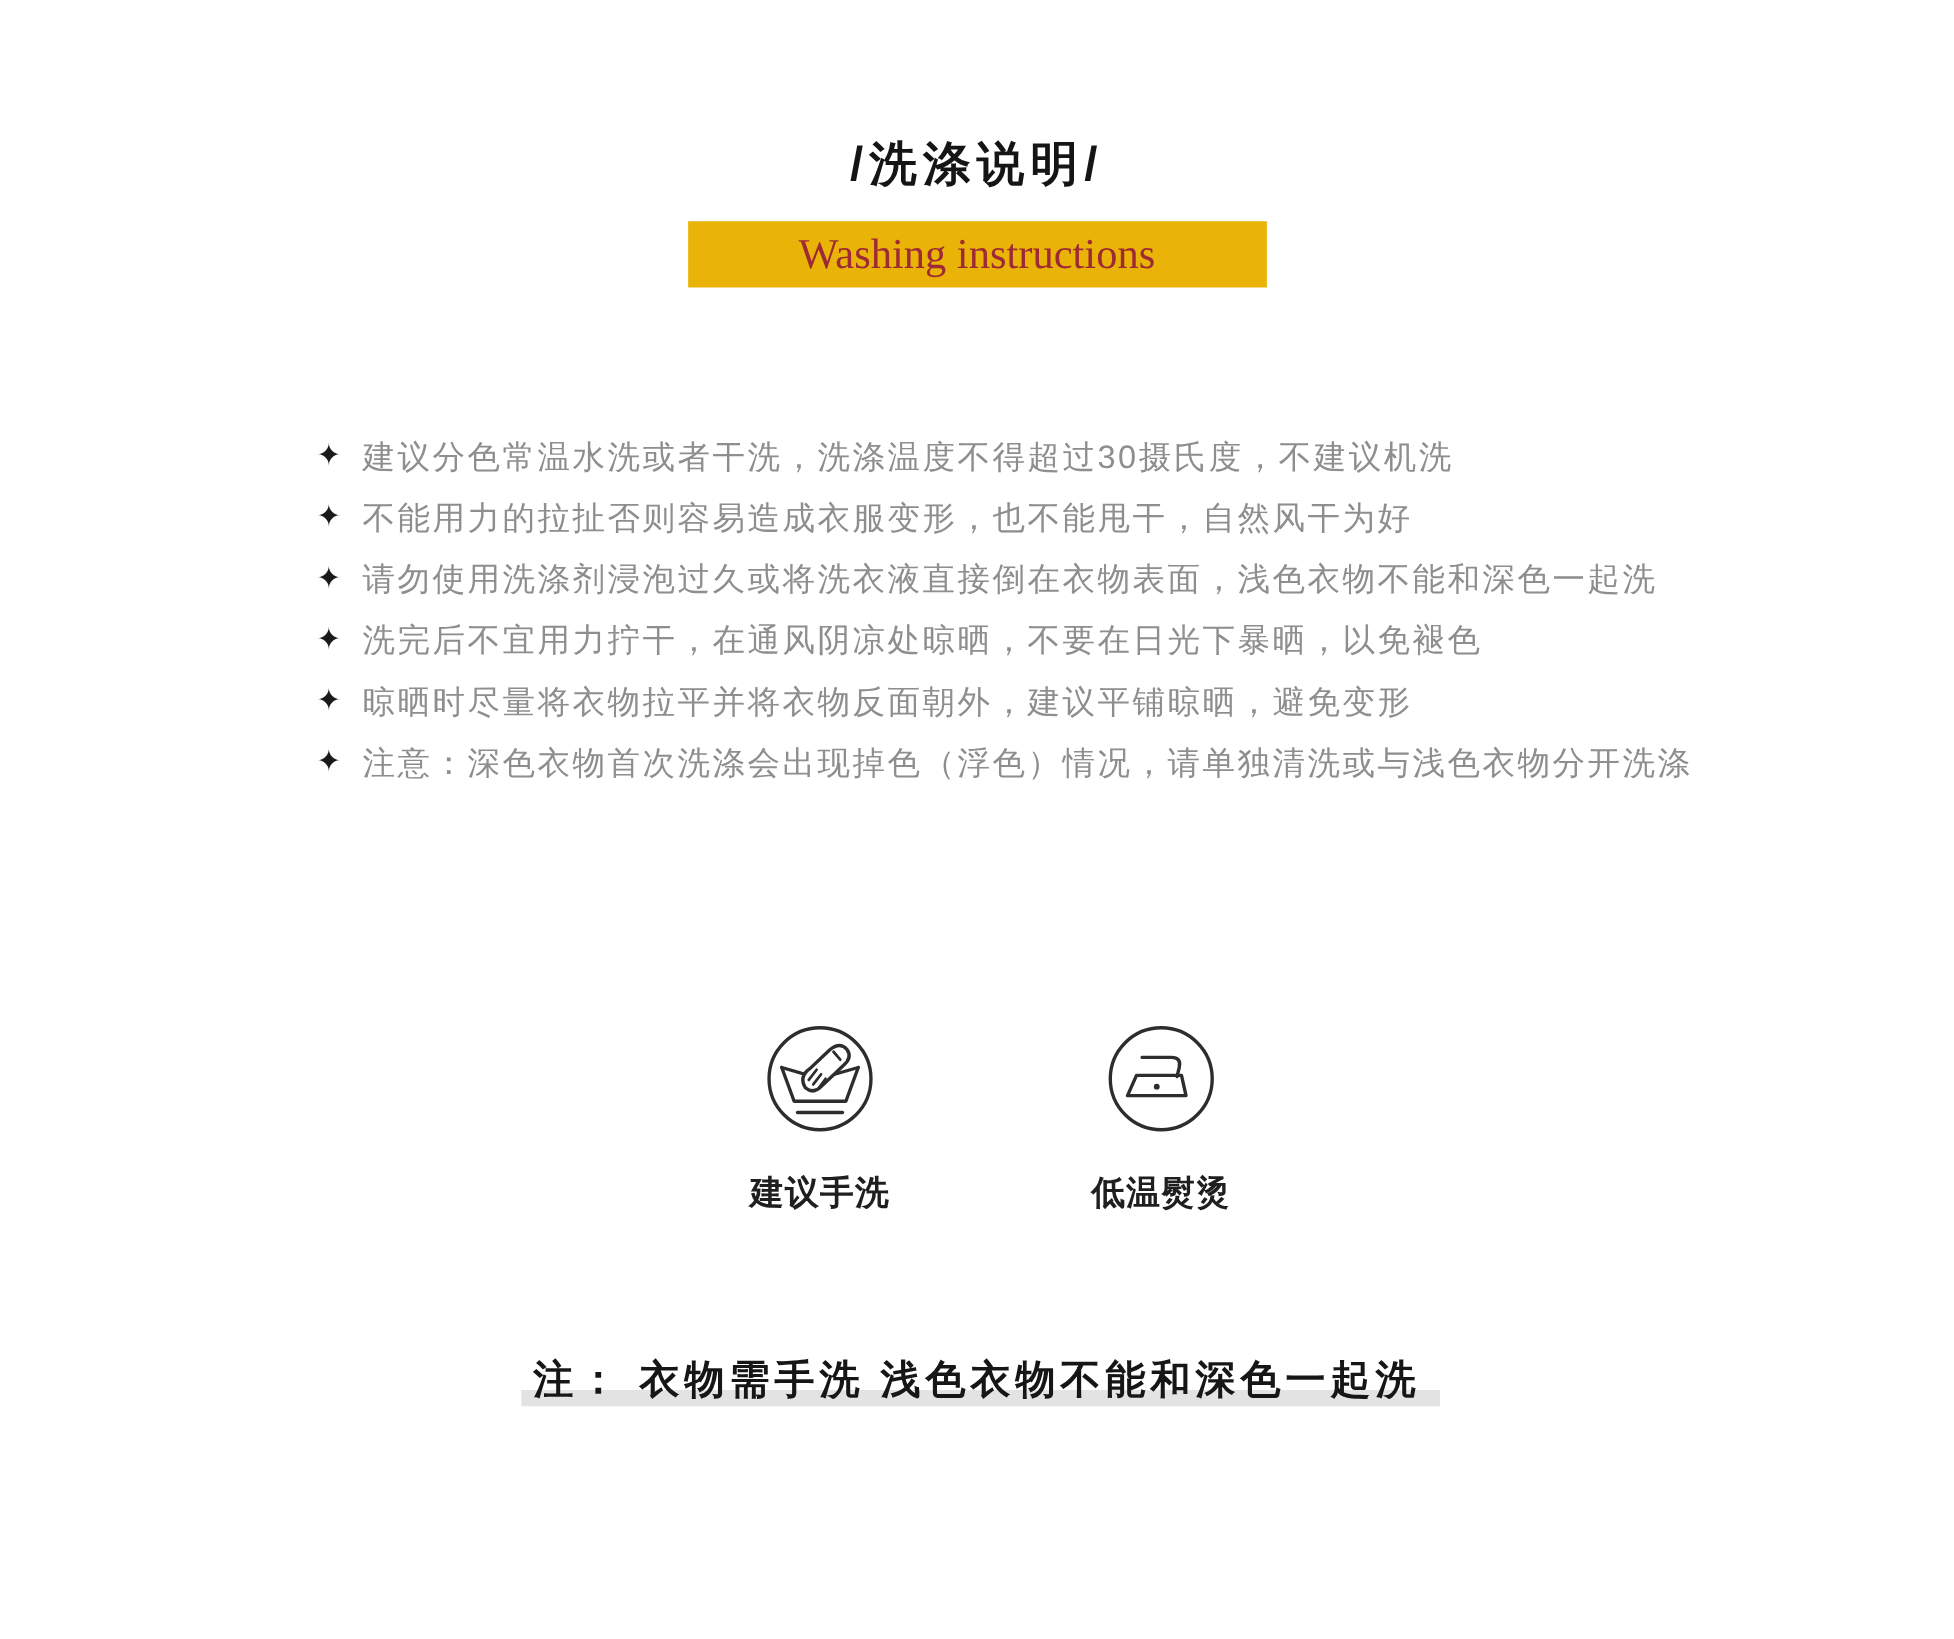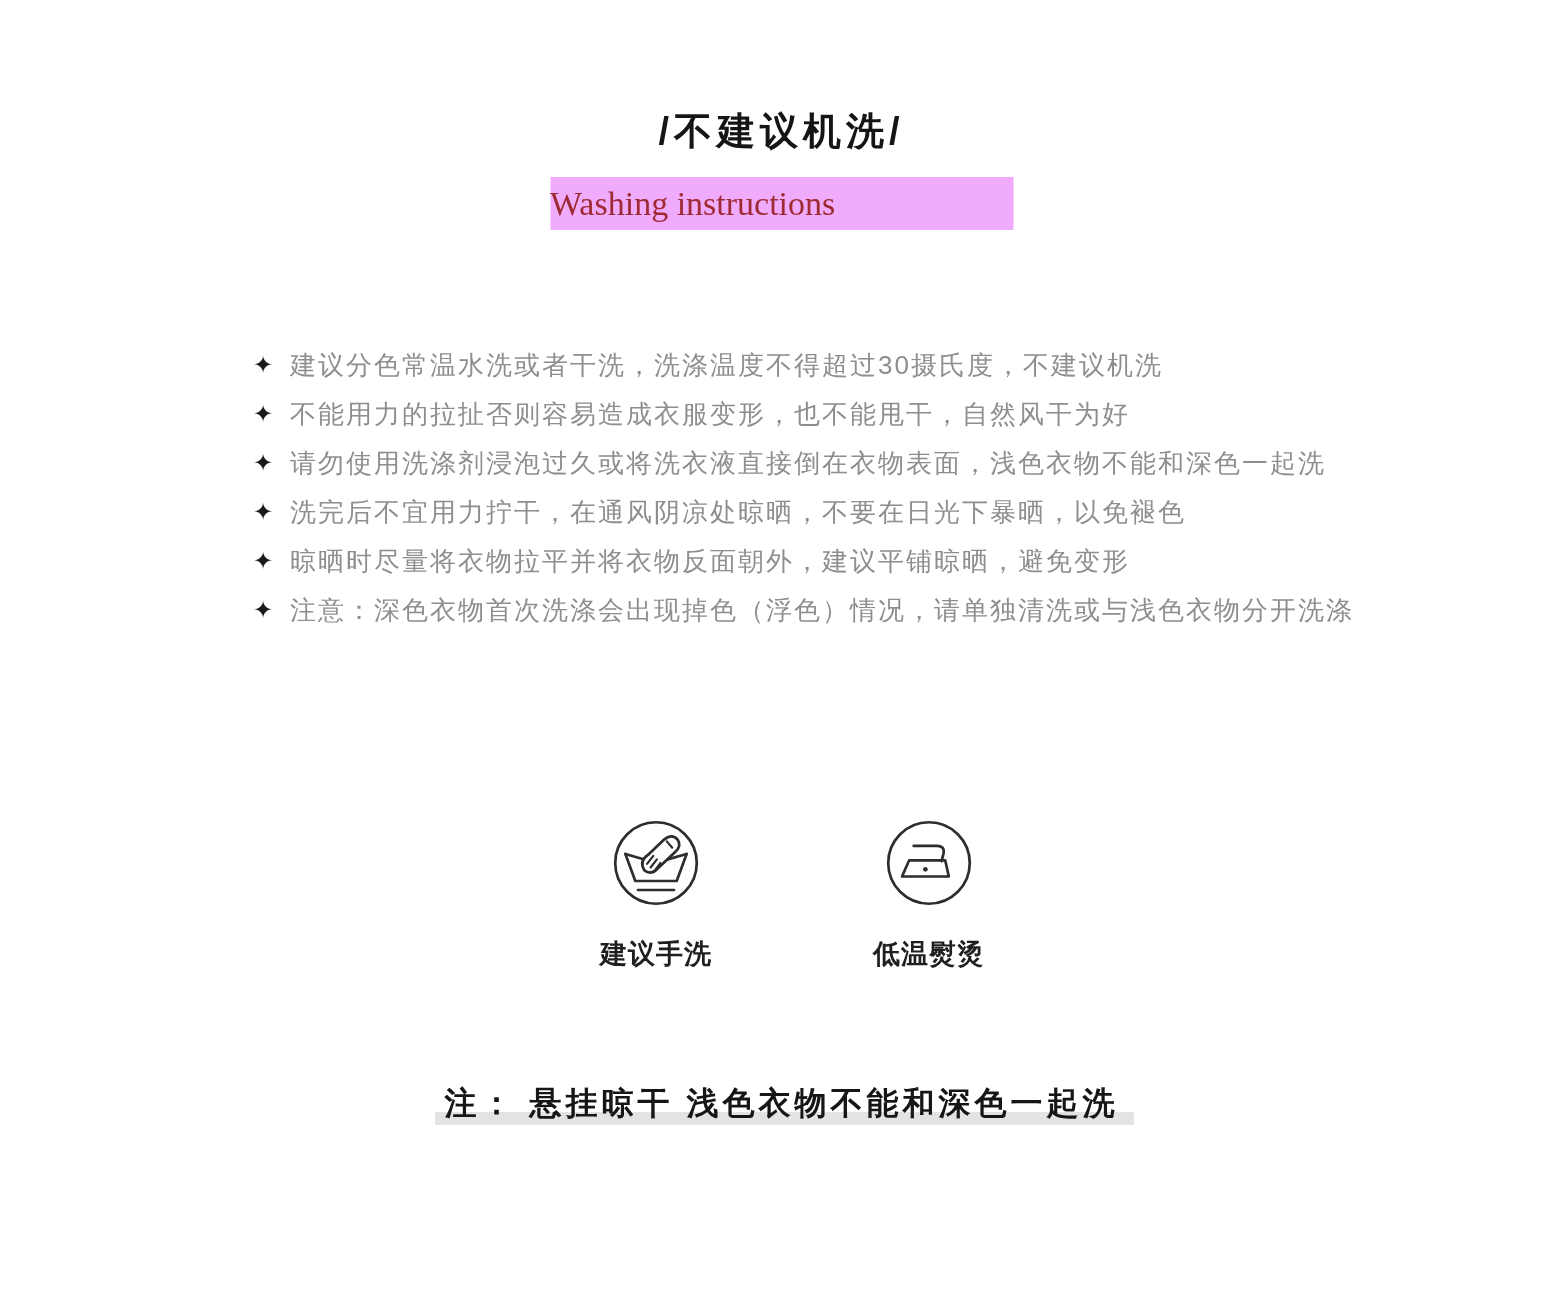--- a/index.html
+++ b/index.html
@@ -7,22 +7,22 @@
   .page{position:relative;width:1563px;height:1311px;background:#ffffff;overflow:hidden;}
 
   .page-title{
     position:absolute;top:106px;left:0;width:100%;
     text-align:center;font-size:38px;font-weight:bold;
     letter-spacing:5px;color:#151515;
   }
 
   .subtitle-banner{
     position:absolute;top:177px;left:50%;transform:translateX(-50%);
-    width:463px;height:53px;background:#f0abfc;
-    display:flex;align-items:center;justify-content:flex-start;
+    width:463px;height:53px;background:#eab308;
+    display:flex;align-items:center;justify-content:center;
     font-family:"Liberation Serif", serif;
     font-size:34px;color:#9e2b34;
   }
 
   .bullets{
     position:absolute;left:253px;top:352px;margin:0;padding:0;list-style:none;
   }
   .bullets li{
     display:flex;align-items:flex-start;
     margin:0 0 23px 0;
@@ -55,21 +55,21 @@
   }
 
   .care-icon{stroke:#2d2d2d;fill:none;stroke-width:3;stroke-linecap:round;stroke-linejoin:round;}
   .care-icon text{stroke:none;fill:#2d2d2d;font-weight:bold;font-family:"Liberation Sans",sans-serif;}
 </style>
 </head>
 <body>
 
 <div class="page">
 
-  <div class="page-title">/不建议机洗/</div>
+  <div class="page-title">/洗涤说明/</div>
 
   <div class="subtitle-banner">
     <span>Washing instructions</span>
   </div>
 
   <ul class="bullets">
     <li>
       <span class="bullet-star">✦</span>
       <span>建议分色常温水洗或者干洗，洗涤温度不得超过30摄氏度，不建议机洗</span>
     </li>
@@ -118,17 +118,17 @@
       <path d="M33,31 L59,31 Q68,31 66,40 L64,48"></path>
       <path d="M20,65 L28,47 L68,47 L72,65 Z"></path>
       <circle cx="46" cy="57" r="2.6" fill="#2d2d2d" stroke="none"></circle>
     </svg>
     <div class="care-label">低温熨烫</div>
   </div>
 
 
   <div class="note">
     <div class="note-row">
-      <span class="note-line">注： 悬挂晾干  浅色衣物不能和深色一起洗</span>
+      <span class="note-line">注： 衣物需手洗  浅色衣物不能和深色一起洗</span>
     </div>
   </div>
 
 </div>
 
 </body></html>

